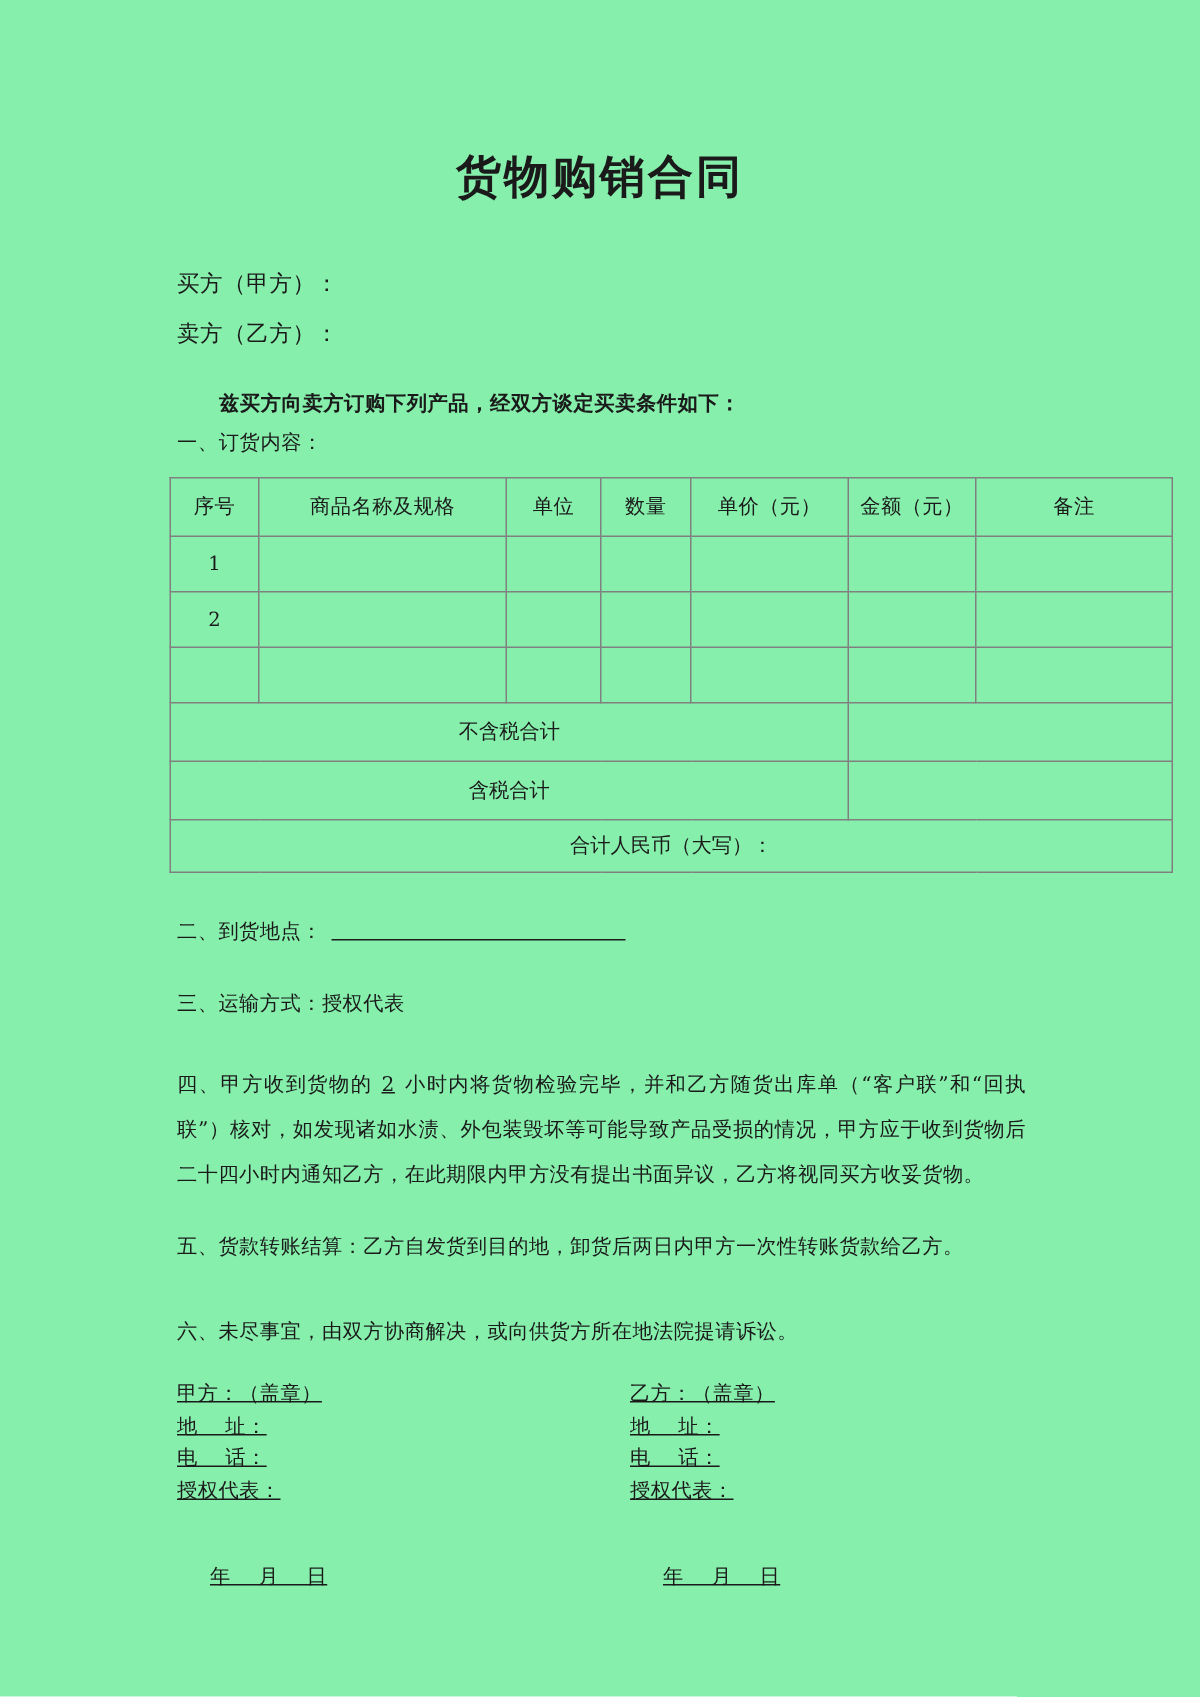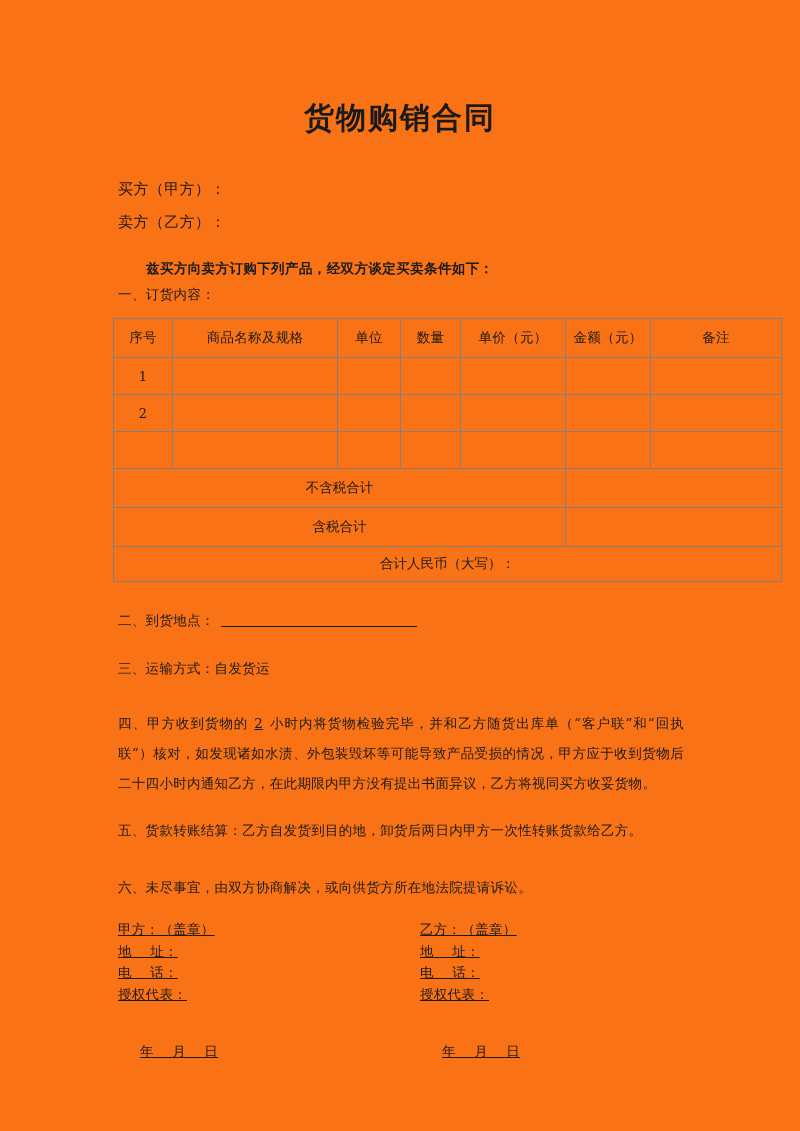--- a/index.html
+++ b/index.html
@@ -8,21 +8,21 @@
     background: #ffffff;
   }
   body {
     font-family: "DejaVu Serif", "Liberation Serif", serif;
     color: #1a1a1a;
   }
   .page {
     position: relative;
     width: 800px;
     height: 1131px;
-    background: #f97316;
+    background: #86efac;
     box-sizing: border-box;
     overflow: hidden;
   }
 
   
   .doc-title {
     position: absolute;
     top: 98px;
     left: 0;
     width: 800px;
@@ -203,21 +203,21 @@
       <tr>
         <td class="grand-cell" colspan="7">合计人民币（大写）：</td>
       </tr>
     </tbody>
   </table>
 
   <div class="clause clause-2">
     <span>二、到货地点：</span><span class="blank-line"></span>
   </div>
 
-  <div class="clause clause-3">三、运输方式：自发货运</div>
+  <div class="clause clause-3">三、运输方式：授权代表</div>
 
   <div class="clause clause-4">
     <span>四、甲方收到货物的</span><span class="filled">2</span><span>小时内将货物检验完毕，并和乙方随货出库单（“客户联”和“回执联”）核对，如发现诸如水渍、外包装毁坏等可能导致产品受损的情况，甲方应于收到货物后二十四小时内通知乙方，在此期限内甲方没有提出书面异议，乙方将视同买方收妥货物。</span>
   </div>
 
   <div class="clause clause-5">五、货款转账结算：乙方自发货到目的地，卸货后两日内甲方一次性转账货款给乙方。</div>
 
   <div class="clause clause-6">六、未尽事宜，由双方协商解决，或向供货方所在地法院提请诉讼。</div>
 
   <div class="sig-block sig-left">

